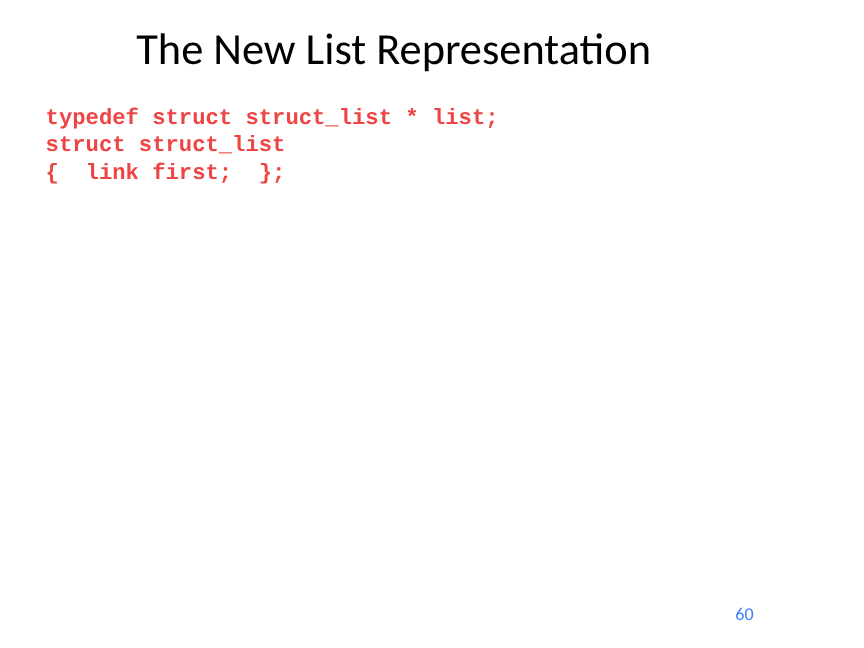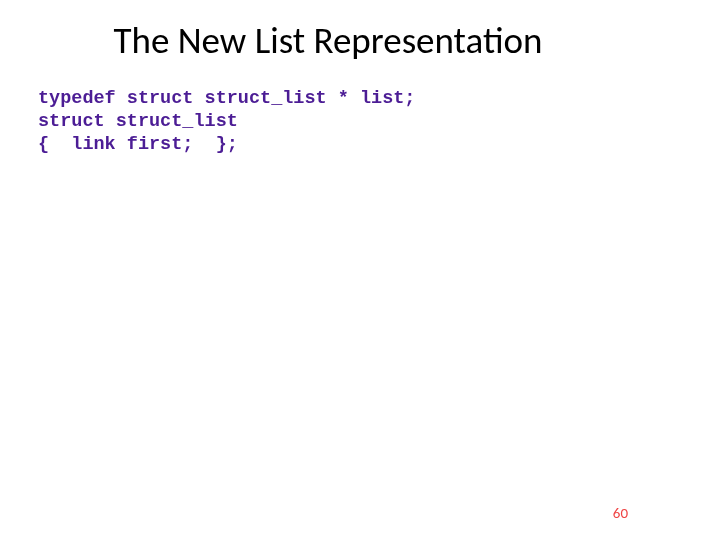--- a/index.html
+++ b/index.html
@@ -29,32 +29,32 @@
     color: #000;
   }
   .code-block {
     font-family: "Courier New", Courier, monospace;
     font-size: 18.5px;
     font-weight: bold;
     line-height: 1.25;
     white-space: pre;
     padding-left: 38px;
     padding-top: 14px;
-    color: #4c1d95;
+    color: #ef4444;
   }
   .code-block .section2 {
     display: block;
     margin-top: 22px;
   }
   .page-number {
     position: absolute;
     bottom: 18px;
     right: 28px;
     font-size: 15px;
-    color: #ef4444;
+    color: #3b82f6;
     font-family: Calibri, Arial, sans-serif;
   }
 </style>
 </head>
 <body>
 
 <div class="slide">
   <div class="title">The New List Representation</div>
 
   <div class="code-block"><span>typedef struct struct_list * list;</span>

